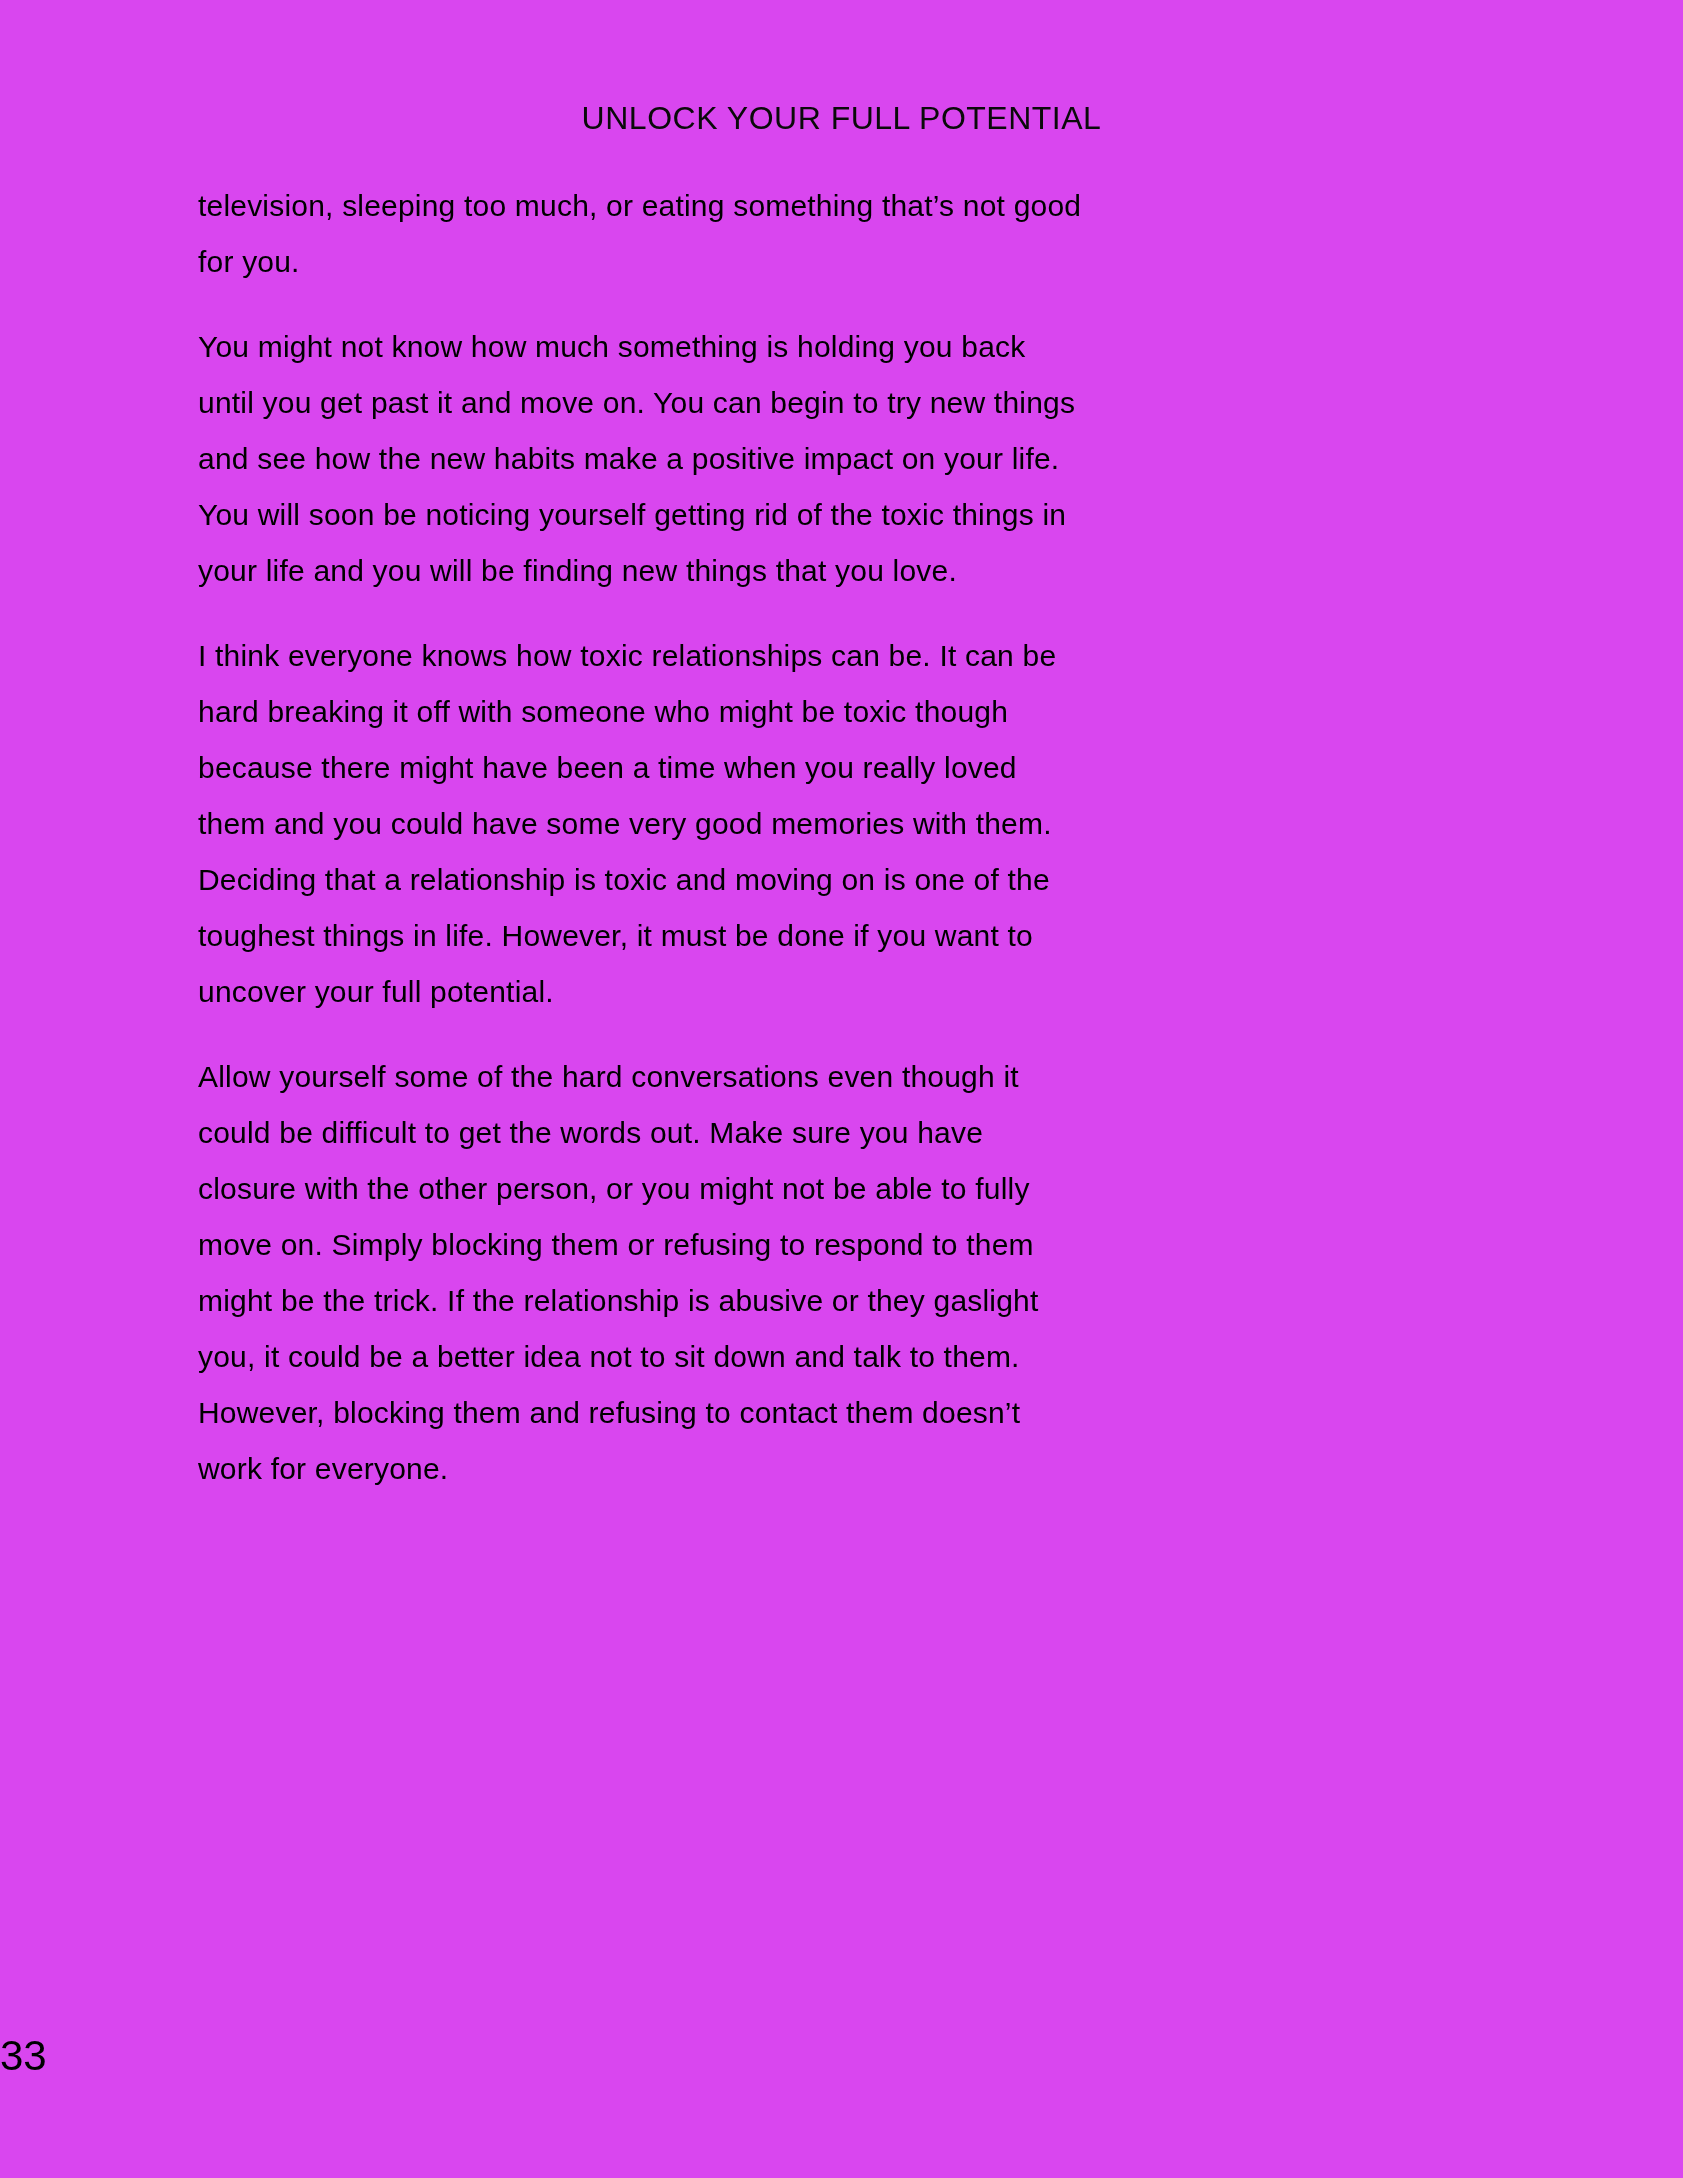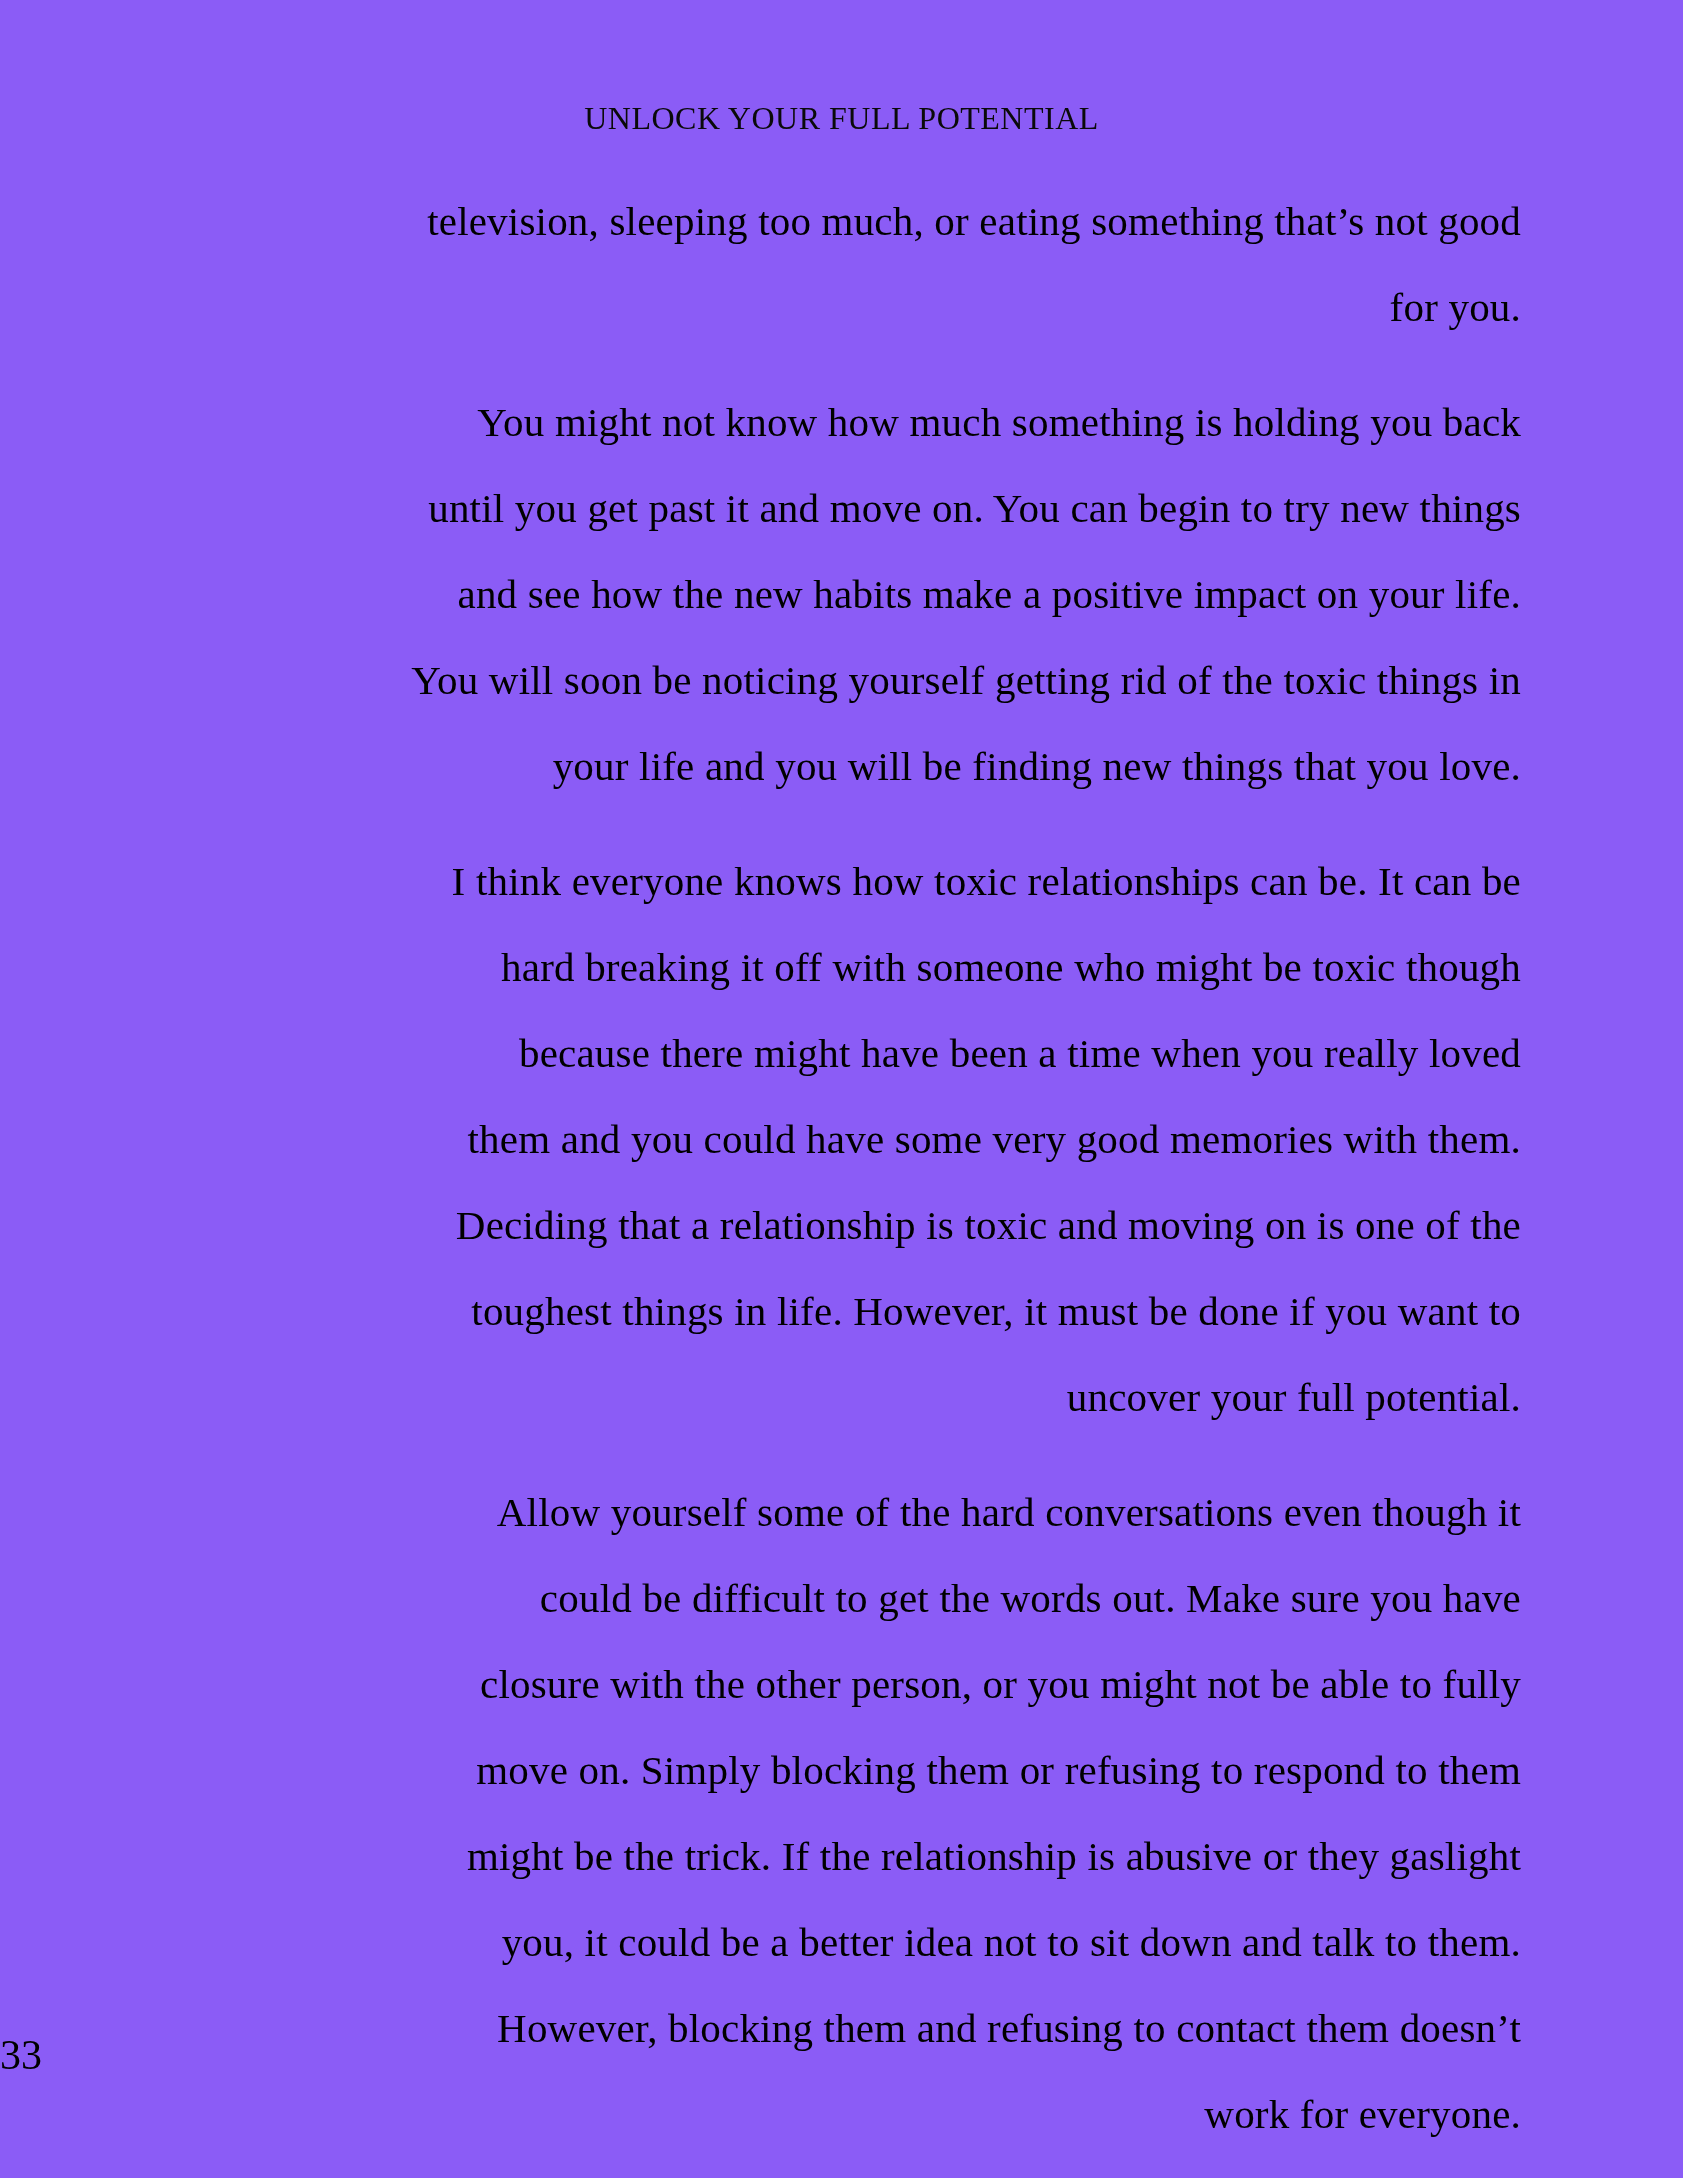--- a/index.html
+++ b/index.html
@@ -4,23 +4,23 @@
 <style>
   html, body {
     margin: 0;
     padding: 0;
     background: #ffffff;
   }
   .page {
     position: relative;
     width: 1683px;
     height: 2178px;
-    background: #8b5cf6;
+    background: #d946ef;
     color: #000000;
-    font-family: Liberation Serif, serif;
+    font-family: Liberation Sans, sans-serif;
     overflow: hidden;
   }
   .running-header {
     position: absolute;
     top: 99px;
     left: 0;
     width: 100%;
     text-align: center;
     font-size: 32px;
     line-height: 38px;
@@ -28,26 +28,25 @@
     color: #0a0a0a;
   }
   .content {
     position: absolute;
     top: 178px;
     left: 198px;
     width: 1323px;
   }
   .body-par {
     margin: 0 0 29px 0;
-    font-size: 41px;
-    line-height: 86px;
+    font-size: 30px;
+    line-height: 56px;
     letter-spacing: 0.2px;
     white-space: pre;
     color: #000000;
-    text-align: right;
   }
   .section-heading {
     margin: 59px 0 47px 0;
     font-size: 49px;
     line-height: 72px;
     font-weight: bold;
     color: #000000;
   }
   .page-footer {
     position: absolute;

